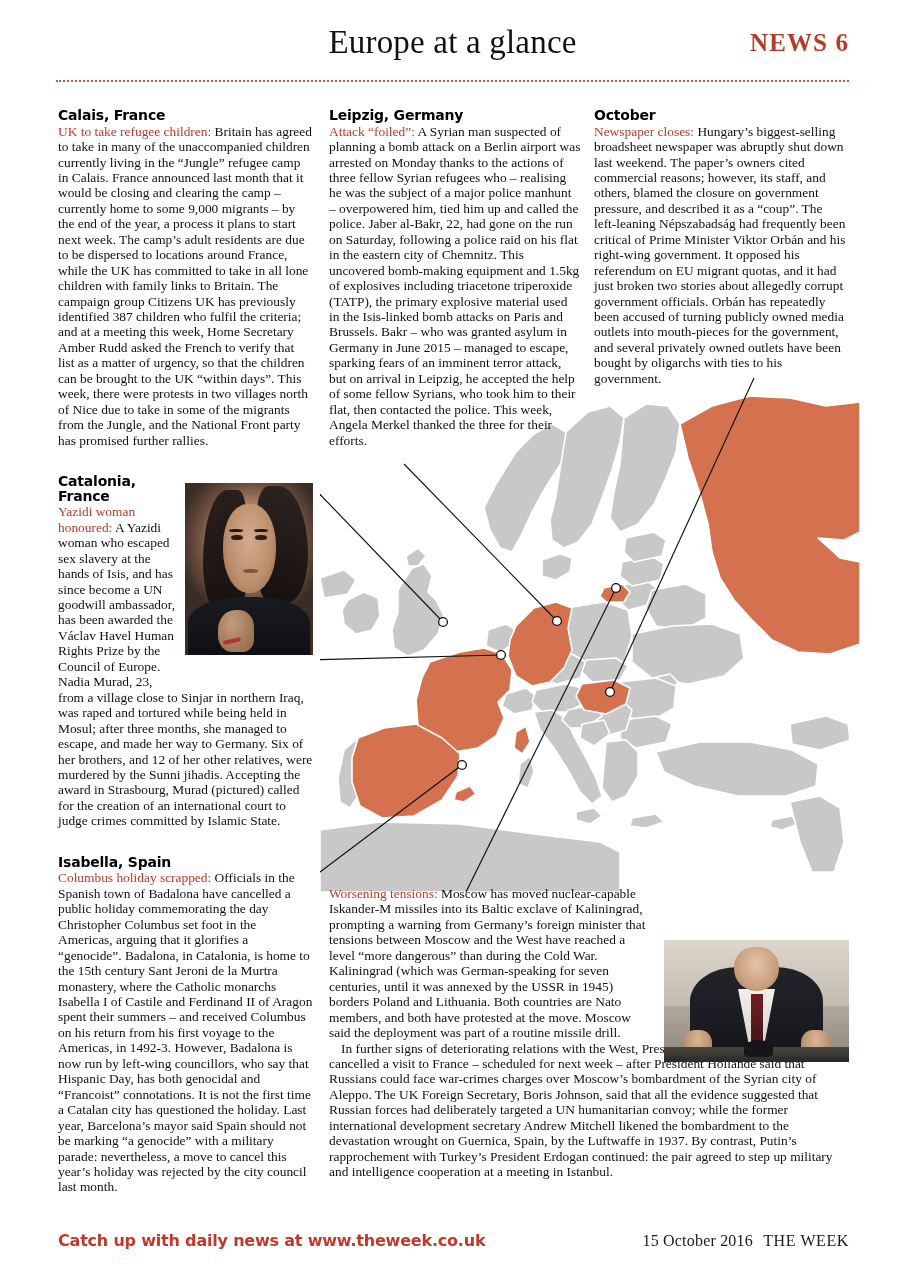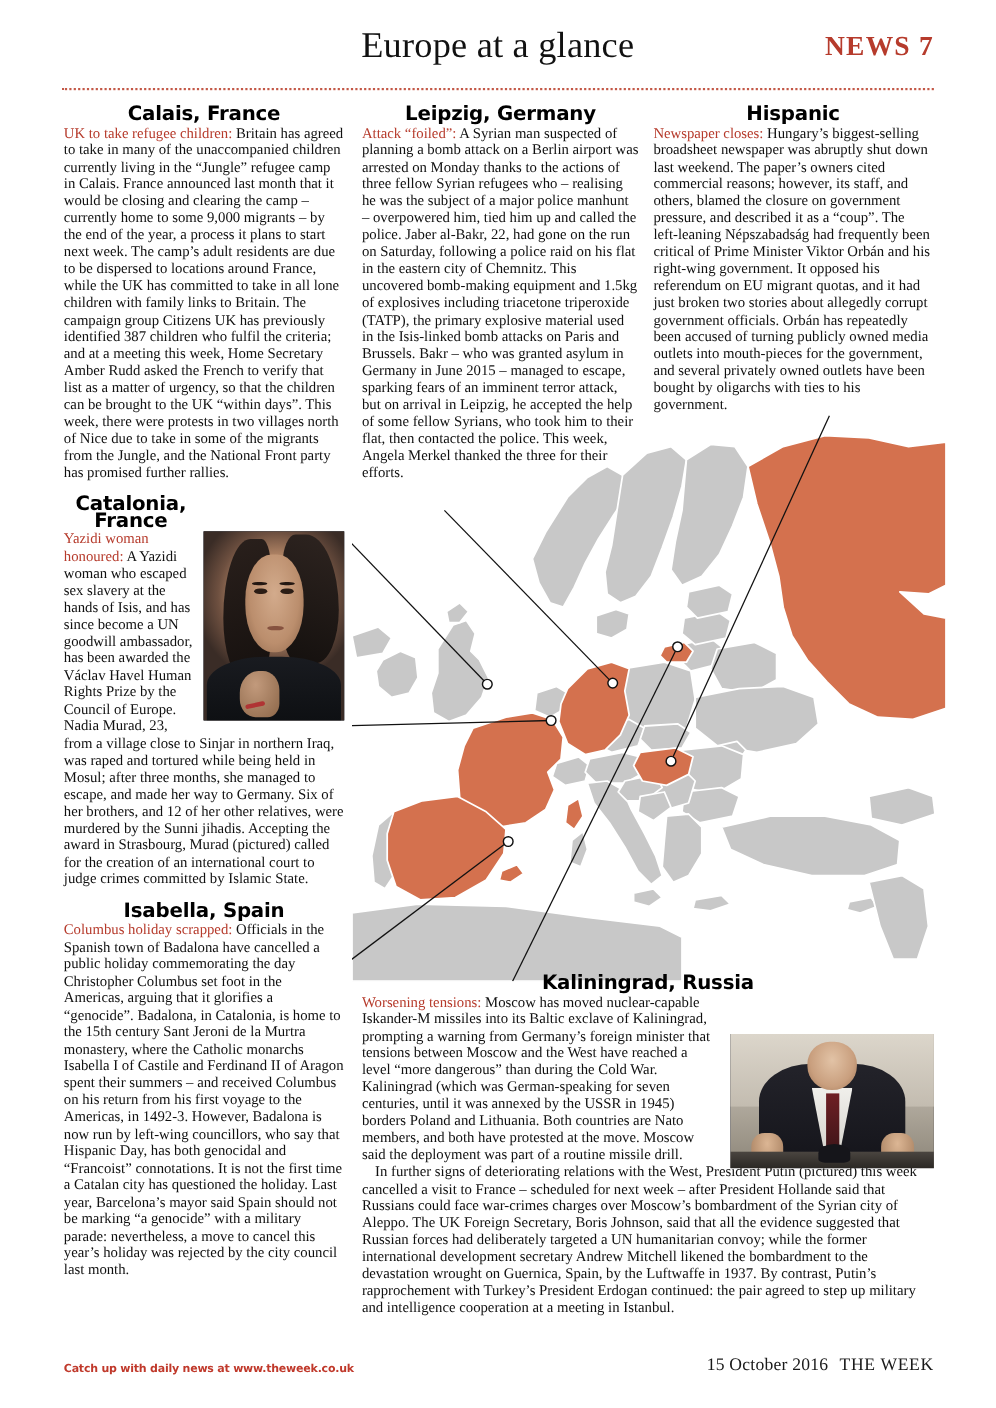--- a/index.html
+++ b/index.html
@@ -64,27 +64,26 @@
     font-size: 13.4px;
     line-height: 15.4px;
     text-align: left;
   }
   .col-1 { left: 58px;  top: 96px; width: 255px; }
   .col-2 { left: 329px; top: 96px; width: 252px; }
   .col-3 { left: 594px; top: 96px; width: 254px; }
 
   .kicker {
     font-family: "DejaVu Sans", sans-serif;
-    font-size: 18px;
+    font-size: 14px;
     font-weight: 700;
     line-height: 14.6px;
     letter-spacing: -0.2px;
     color: #000;
-    margin: 1px 0 1px 0;
-    text-align: center;
+    margin: 12px 0 1px 0;
   }
   .lede {
     color: #B63B2C;
   }
   .body-p {
     margin: 0;
     font-family: "Liberation Serif", serif;
     font-size: 13.4px;
     line-height: 15.45px;
     text-align: left;
@@ -219,21 +218,21 @@
     left: 320px; top: 372px;
     width: 540px; height: 520px;
   }
   #europe-map svg { display: block; width: 100%; height: 100%; }
 
   
   .footer-left {
     position: absolute;
     left: 58px; bottom: 30px;
     font-family: "DejaVu Sans", sans-serif;
-    font-size: 10px;
+    font-size: 16px;
     font-weight: 700;
     letter-spacing: -0.2px;
     color: #C0392B;
   }
   .footer-right {
     position: absolute;
     right: 56px; bottom: 30px;
     font-family: "Liberation Serif", serif;
     font-size: 16px;
     color: #1a1a1a;
@@ -241,21 +240,21 @@
   }
   .footer-right .tw { font-weight: 400; letter-spacing: .6px; }
 </style>
 </head>
 <body>
 
 <div class="page">
 
   <div class="masthead">
     <div class="masthead-title">Europe at a glance</div>
-    <div class="masthead-folio">NEWS 7</div>
+    <div class="masthead-folio">NEWS 6</div>
   </div>
   <div class="rule-dotted"></div>
 
   <div id="europe-map">
     <svg viewBox="0 0 540 520" xmlns="http://www.w3.org/2000/svg" aria-label="Europe map">
       <g stroke="#ffffff" stroke-width="1.6" stroke-linejoin="round">
 
         <path fill="#c8c8c8" d="M176,112 L196,80 L214,62 L232,52 L246,60 L250,78 L238,96 L224,118 L212,140 L202,162 L192,180 L180,176 L170,158 L164,136 Z"></path>
 
         <path fill="#c8c8c8" d="M246,60 L268,40 L290,34 L304,46 L300,70 L292,98 L282,126 L272,152 L258,170 L244,176 L232,168 L230,148 L236,124 L240,98 Z"></path>
@@ -380,27 +379,26 @@
 
   <div class="col col-2">
     <div>
       <div class="kicker">Leipzig, Germany</div>
       <p class="body-p"><span class="lede">Attack “foiled”:</span><span> A Syrian man suspected of planning a bomb attack on a Berlin airport was arrested on Monday thanks to the actions of three fellow Syrian refugees who – realising he was the subject of a major police manhunt – overpowered him, tied him up and called the police. Jaber al-Bakr, 22, had gone on the run on Saturday, following a police raid on his flat in the eastern city of Chemnitz. This uncovered bomb-making equipment and 1.5kg of explosives including triacetone triperoxide (TATP), the primary explosive material used in the Isis-linked bomb attacks on Paris and Brussels. Bakr – who was granted asylum in Germany in June 2015 – managed to escape, sparking fears of an imminent terror attack, but on arrival in Leipzig, he accepted the help of some fellow Syrians, who took him to their flat, then contacted the police. This week, Angela Merkel thanked the three for their efforts.</span></p>
     </div>
   </div>
 
   <div class="col col-3">
     <div>
-      <div class="kicker">Hispanic</div>
+      <div class="kicker">October</div>
       <p class="body-p"><span class="lede">Newspaper closes:</span><span> Hungary’s biggest-selling broadsheet newspaper was abruptly shut down last weekend. The paper’s owners cited commercial reasons; however, its staff, and others, blamed the closure on government pressure, and described it as a “coup”. The left-leaning Népszabadság had frequently been critical of Prime Minister Viktor Orbán and his right-wing government. It opposed his referendum on EU migrant quotas, and it had just broken two stories about allegedly corrupt government officials. Orbán has repeatedly been accused of turning publicly owned media outlets into mouth-pieces for the government, and several privately owned outlets have been bought by oligarchs with ties to his government.</span></p>
     </div>
   </div>
 
   <div style="position:absolute; left:329px; top:886px; width:520px;">
-    <div class="kicker">Kaliningrad, Russia</div>
     <div style="float:right; width:191px; height:128px; shape-outside:inset(0); margin-left:6px;"></div>
     <p class="body-p"><span class="lede">Worsening tensions:</span><span> Moscow has moved nuclear-capable Iskander-M missiles into its Baltic exclave of Kaliningrad, prompting a warning from Germany’s foreign minister that tensions between Moscow and the West have reached a level “more dangerous” than during the Cold War. Kaliningrad (which was German-speaking for seven centuries, until it was annexed by the USSR in 1945) borders Poland and Lithuania. Both countries are Nato members, and both have protested at the move. Moscow said the deployment was part of a routine missile drill.</span></p>
     <p class="body-p" style="text-indent:12px;">In further signs of deteriorating relations with the West, President Putin (pictured) this week cancelled a visit to France – scheduled for next week – after President Hollande said that Russians could face war-crimes charges over Moscow’s bombardment of the Syrian city of Aleppo. The UK Foreign Secretary, Boris Johnson, said that all the evidence suggested that Russian forces had deliberately targeted a UN humanitarian convoy; while the former international development secretary Andrew Mitchell likened the bombardment to the devastation wrought on Guernica, Spain, by the Luftwaffe in 1937. By contrast, Putin’s rapprochement with Turkey’s President Erdogan continued: the pair agreed to step up military and intelligence cooperation at a meeting in Istanbul.</p>
   </div>
 
   <div class="photo" id="photo-murad">
     <div class="bg"></div>
     <div class="hair-l"></div>
     <div class="hair-r"></div>
     <div class="face"></div>

